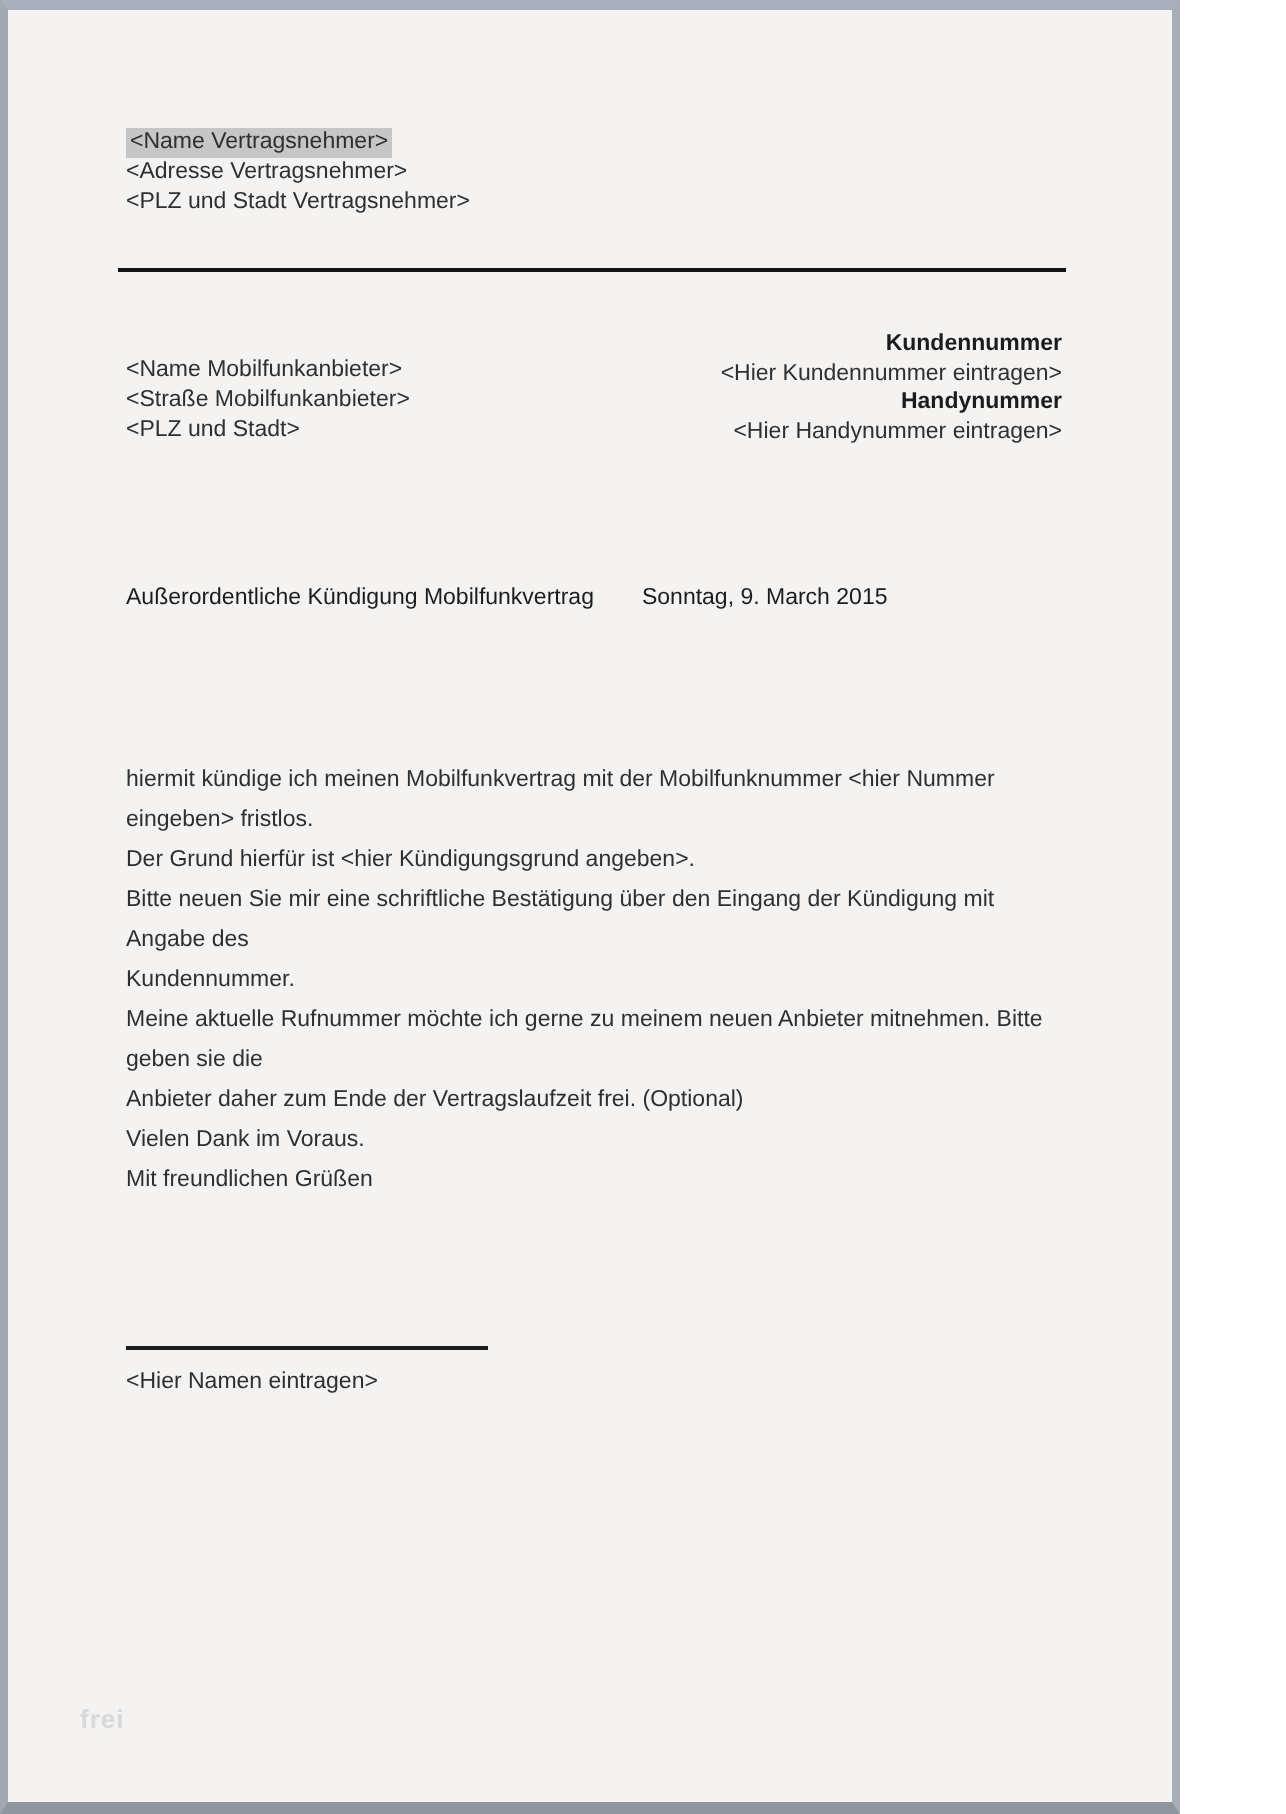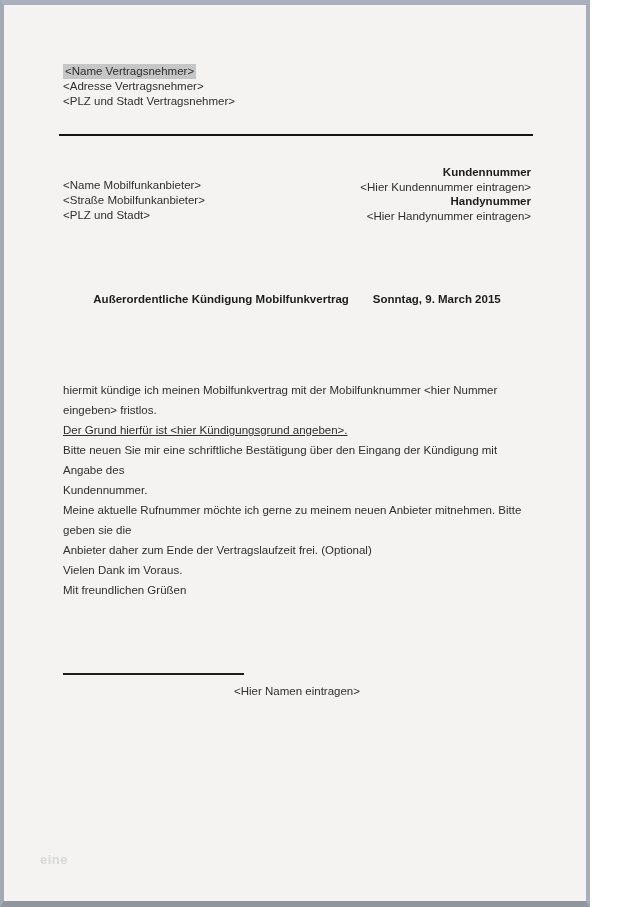--- a/index.html
+++ b/index.html
@@ -35,32 +35,32 @@
     display: flex;
     justify-content: space-between;
     margin-top: 29px;
     align-items: flex-end;
   }
   .recipient-right { text-align: right; }
   .recipient-right .addr-line { line-height: 14.5px; }
   .b { font-weight: bold; color: #1c1c1c; }
   .subject-row {
     display: flex;
-    justify-content: center;
+    justify-content: flex-start;
     margin-top: 70px;
-    font-weight: bold;
+    font-weight: normal;
     color: #1c1c1c;
     gap: 24px;
   }
   .letter-body { margin-top: 75px; }
   .letter-body p { margin: 0; line-height: 20px; }
   .gap-s { margin-bottom: 9px; }
-  .gap-m { margin-bottom: 6px; text-decoration: underline; }
+  .gap-m { margin-bottom: 6px; }
   .gap-l { margin-bottom: 30px; }
-  .signature-block { margin-top: 73px; text-align: center; }
+  .signature-block { margin-top: 73px; }
   .sig-line {
     width: 181px;
     border: none;
     border-top: 2px solid #1c1c1c;
     margin: 0;
   }
   .sig-name { margin-top: 9px; line-height: 14px; }
   .watermark {
     position: absolute;
     left: 36px;
@@ -110,15 +110,15 @@
     <p class="gap-l"><span>Meine aktuelle Rufnummer möchte ich gerne zu meinem neuen Anbieter mitnehmen. Bitte geben sie die</span><br><span>Anbieter daher zum Ende der Vertragslaufzeit frei. (Optional)</span></p>
     <p class="gap-s">Vielen Dank im Voraus.</p>
     <p>Mit freundlichen Grüßen</p>
   </div>
 
   <div class="signature-block">
     <hr class="sig-line">
     <div class="sig-name">&lt;Hier Namen eintragen&gt;</div>
   </div>
 
-  <div class="watermark">eine</div>
+  <div class="watermark">frei</div>
 
 </div>
 
 </body></html>

